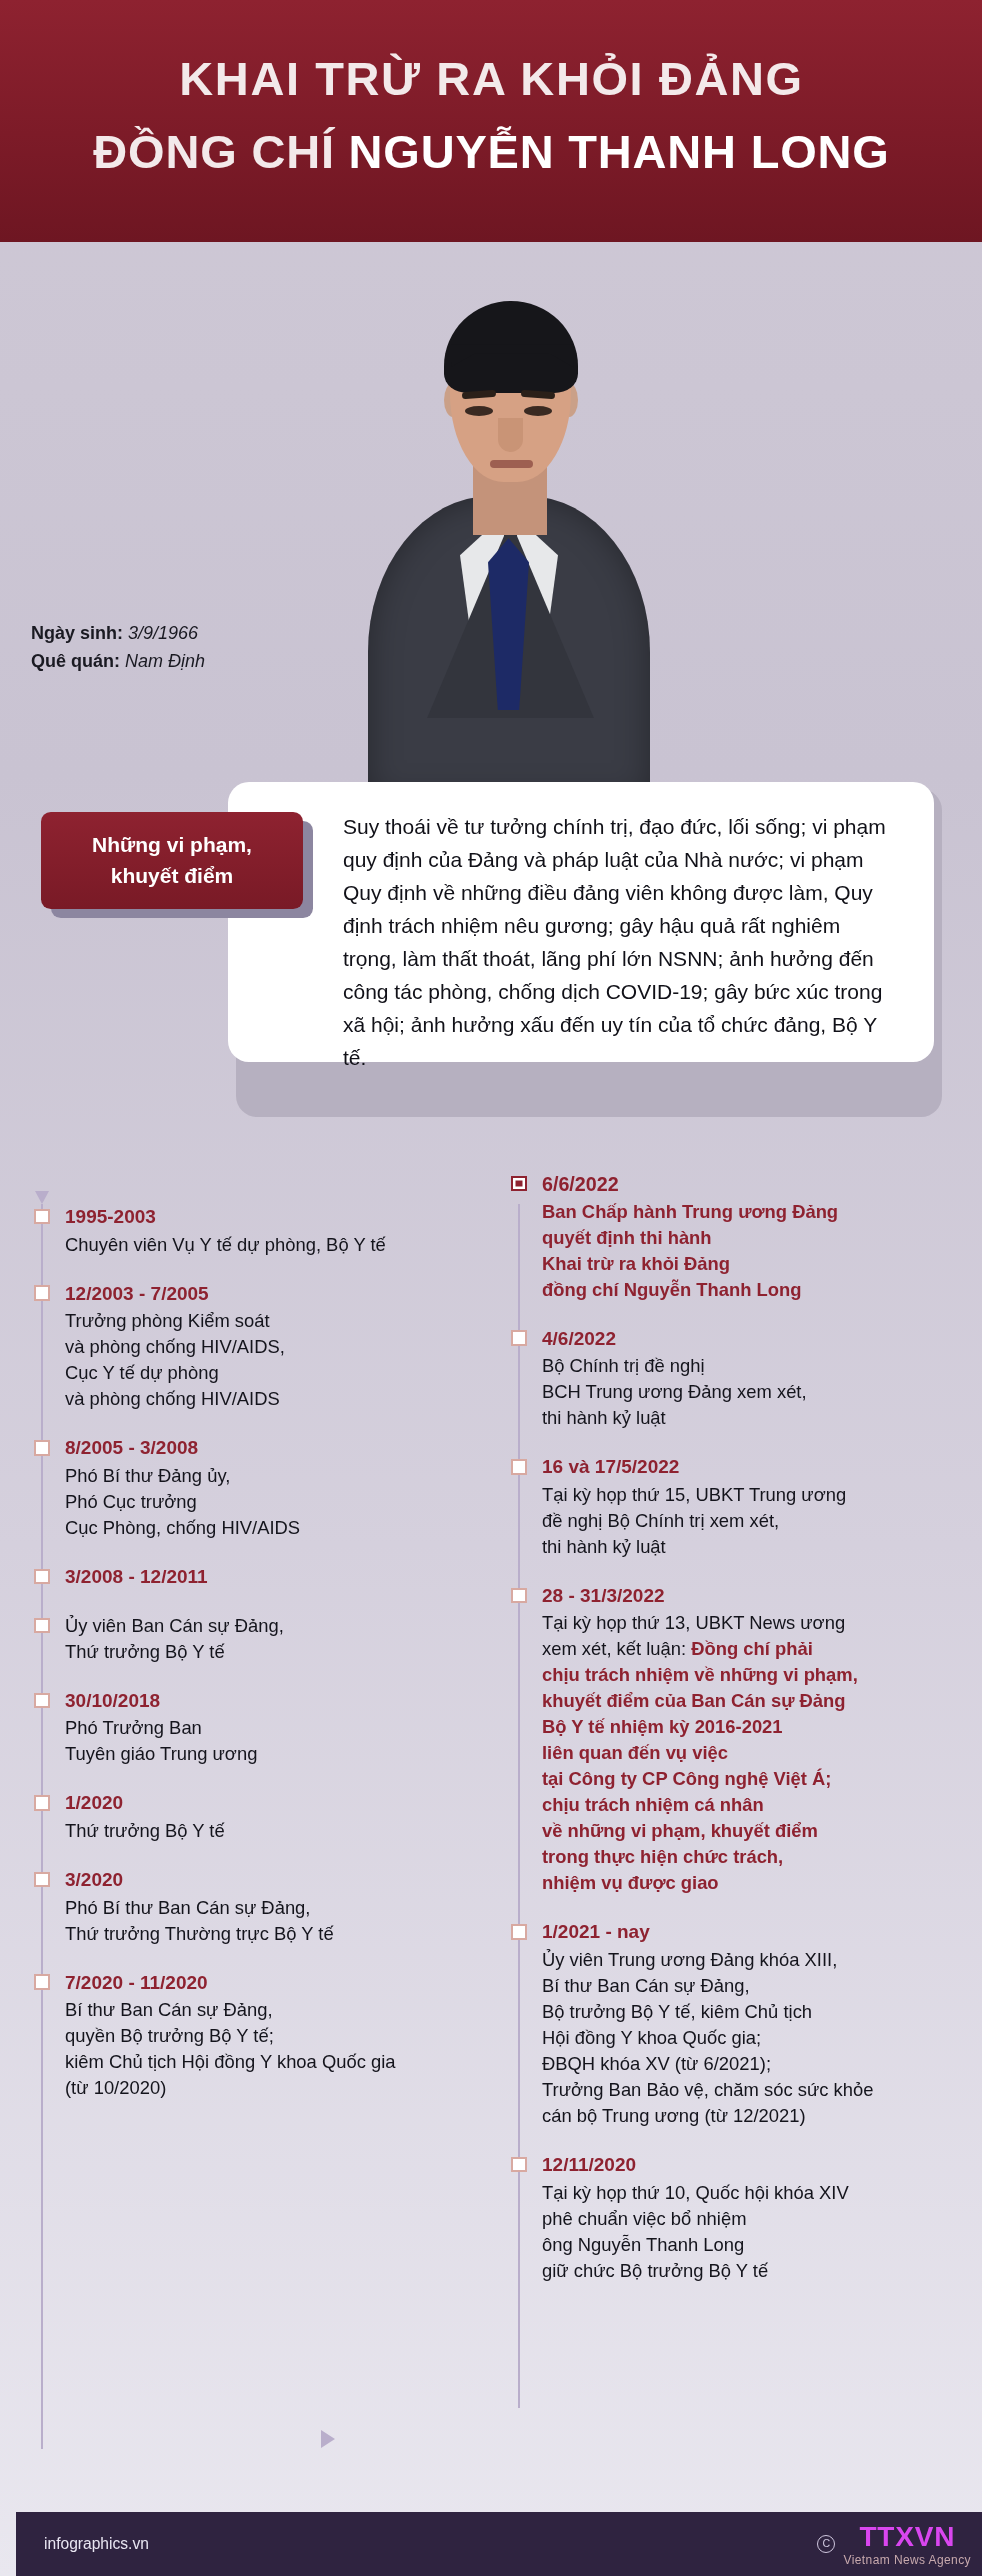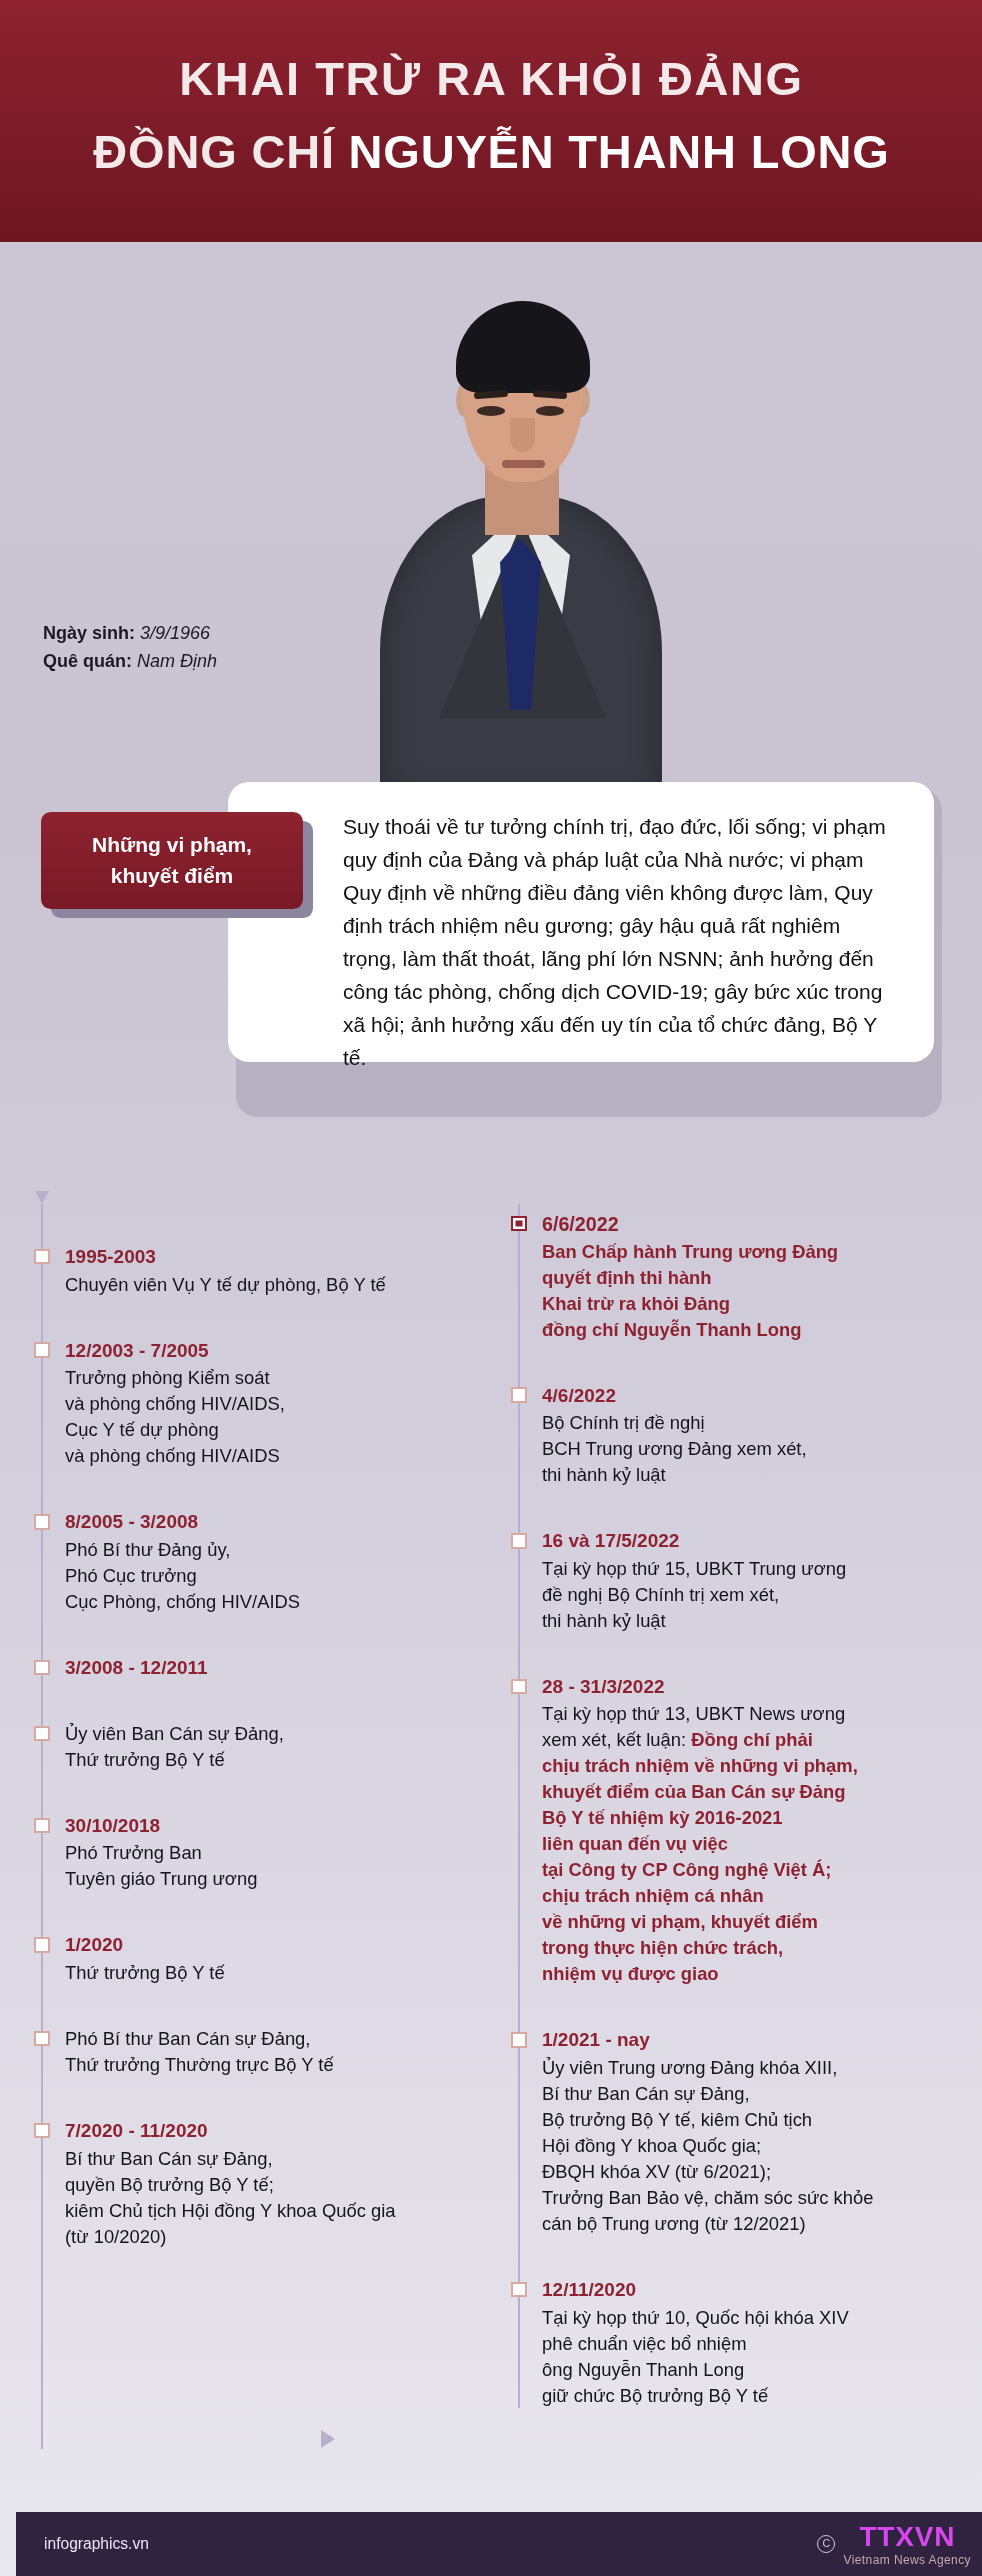--- a/index.html
+++ b/index.html
@@ -39,21 +39,21 @@
     font-weight: bold;
   }
   .header .line2 .strong {
     color: #ffffff;
   }
 
   
   .portrait-area {
     position: absolute;
     top: 242px;
-    left: 12px;
+    left: 0;
     width: 905px;
     height: 557px;
   }
   .portrait {
     position: absolute;
     left: 352px;
     top: 8.2px;
     width: 311px;
     height: 540px;
   }
@@ -255,21 +255,20 @@
     width: 0; height: 0;
     border-left: 7.4px solid transparent;
     border-right: 7.4px solid transparent;
     border-top: 13px solid #b9aecb;
   }
 
   .item {
     position: relative;
     padding-left: 34px;
     margin-bottom: 23px;
-    margin-top: 40px;
   }
   .marker {
     position: absolute;
     left: 3.3px;
     top: 4.9px;
     width: 15.6px;
     height: 15.6px;
     border: 2px solid #d8a9a1;
     background: #ffffff;
   }
@@ -442,20 +441,21 @@
             <div class="desc" style="white-space: pre-line;">Phó Trưởng Ban
 Tuyên giáo Trung ương</div>
           </div>
           <div class="item">
             <div class="marker"></div>
             <div class="date">1/2020</div>
             <div class="desc" style="white-space: pre-line;">Thứ trưởng Bộ Y tế</div>
           </div>
           <div class="item">
             <div class="marker"></div>
+            <div class="date">3/2020</div>
             <div class="desc" style="white-space: pre-line;">Phó Bí thư Ban Cán sự Đảng,
 Thứ trưởng Thường trực Bộ Y tế</div>
           </div>
           <div class="item">
             <div class="marker"></div>
             <div class="date">7/2020 - 11/2020</div>
             <div class="desc" style="white-space: pre-line;">Bí thư Ban Cán sự Đảng,
 quyền Bộ trưởng Bộ Y tế;
 kiêm Chủ tịch Hội đồng Y khoa Quốc gia
 (từ 10/2020)</div>

